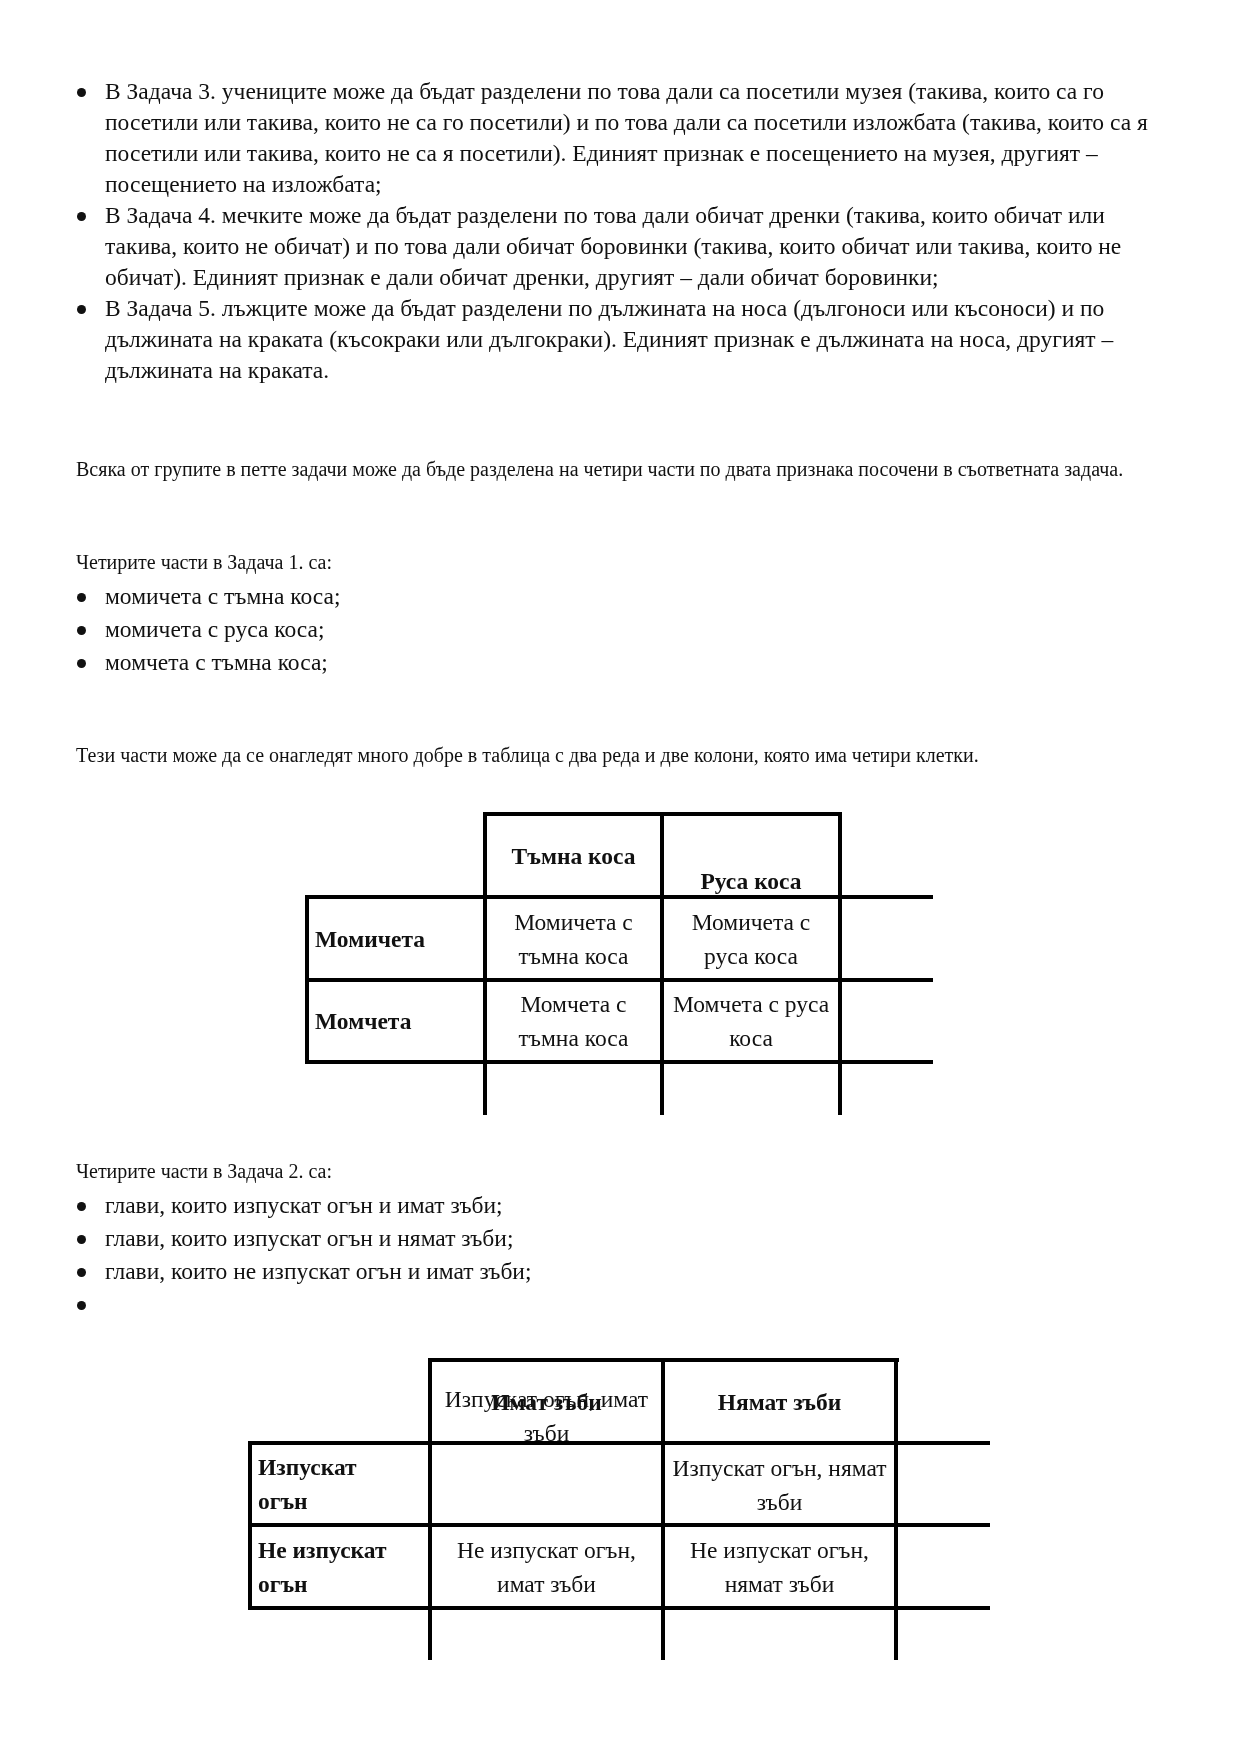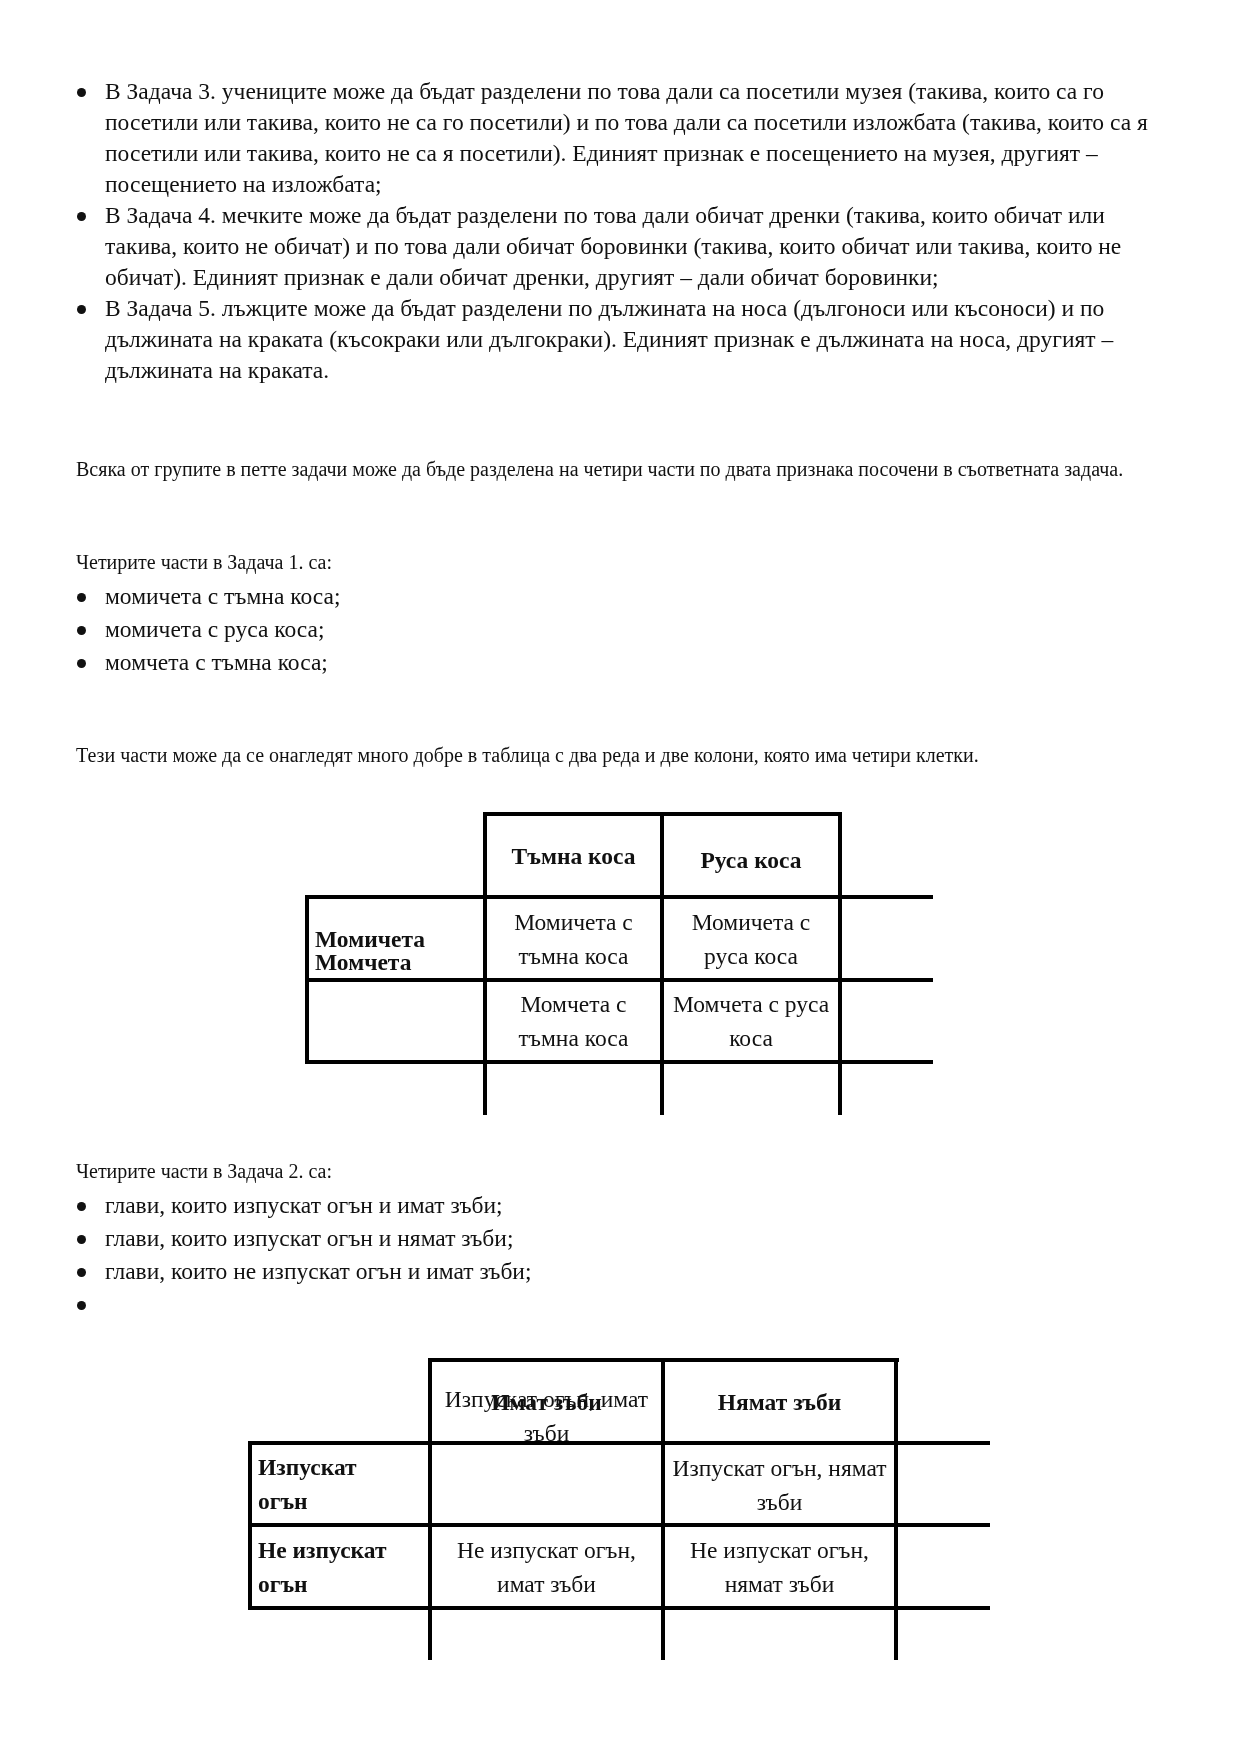--- a/index.html
+++ b/index.html
@@ -58,26 +58,26 @@
   <div class="ln" style="left:305px;top:895px;width:628px;height:4px;"></div>
   <div class="ln" style="left:305px;top:978px;width:628px;height:4px;"></div>
   <div class="ln" style="left:305px;top:1060px;width:628px;height:4px;"></div>
 
   <div class="ln" style="left:305px;top:895px;width:4px;height:169px;"></div>
   <div class="ln" style="left:483px;top:812px;width:4px;height:303px;"></div>
   <div class="ln" style="left:660px;top:812px;width:4px;height:303px;"></div>
   <div class="ln" style="left:838px;top:812px;width:4px;height:303px;"></div>
 
   <div class="cell hdr" style="left:487px;top:816px;width:173px;height:79px;">Тъмна коса</div>
-  <div class="cell hdr" style="left:664px;top:827px;width:174px;height:65px;">Руса коса</div>
+  <div class="cell hdr" style="left:664px;top:848px;width:174px;height:65px;">Руса коса</div>
 
   <div class="cell rowh" style="left:309px;top:899px;width:174px;height:79px;">Момичета</div>
   <div class="cell" style="left:495px;top:899px;width:157px;height:79px;">Момичета с тъмна коса</div>
   <div class="cell" style="left:672px;top:899px;width:158px;height:79px;">Момичета с руса коса</div>
-  <div class="cell rowh" style="left:309px;top:923px;width:174px;height:78px;">Момчета</div>
+  <div class="cell rowh" style="left:309px;top:982px;width:174px;height:78px;">Момчета</div>
   <div class="cell" style="left:495px;top:982px;width:157px;height:78px;">Момчета с тъмна коса</div>
   <div class="cell" style="left:672px;top:982px;width:158px;height:78px;">Момчета с руса коса</div>
 </div>
 
 <p class="para" style="top:1156px;">Четирите части в Задача 2. са:</p>
 <ul class="bl tight" style="top:1189px;">
   <li><span class="dot"></span><span>глави, които изпускат огън и имат зъби;</span></li>
   <li><span class="dot"></span><span>глави, които изпускат огън и нямат зъби;</span></li>
   <li><span class="dot"></span><span>глави, които не изпускат огън и имат зъби;</span></li>
   <li><span class="dot"></span></li>

